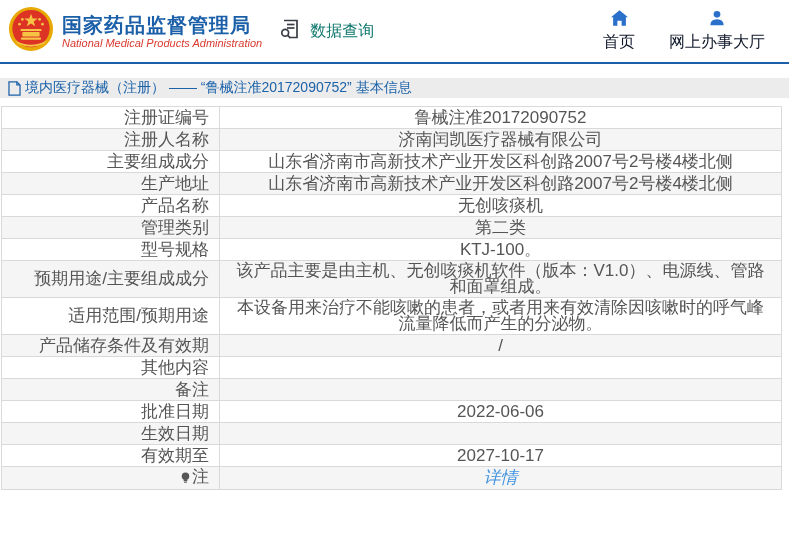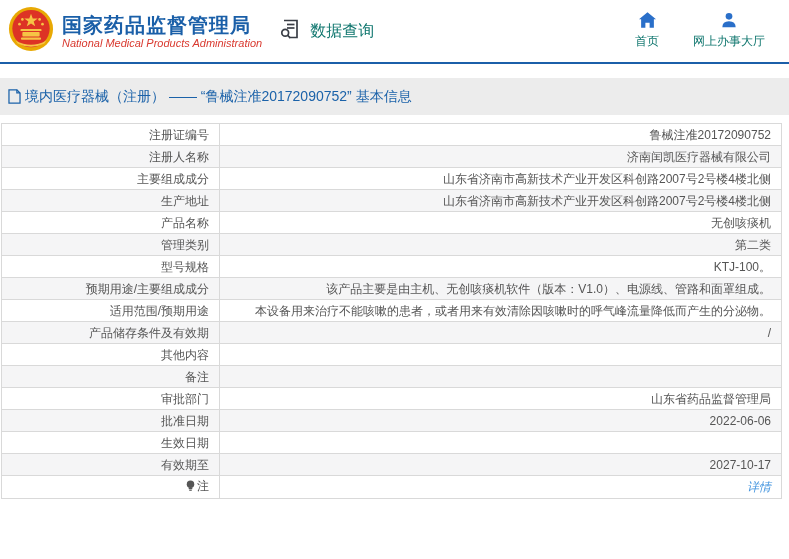--- a/index.html
+++ b/index.html
@@ -27,56 +27,56 @@
   .brand-sub {
     color: #d93a30; font-size: 11px; line-height: 12px; white-space: nowrap; font-style: italic;
   }
   .data-query {
     margin-left: 16px; display: flex; align-items: center; gap: 8px;
     color: #0f766e; font-size: 16px; cursor: pointer; white-space: nowrap;
   }
   .nav { margin-left: auto; display: flex; gap: 34px; }
   .nav-item {
     display: flex; flex-direction: column; align-items: center; gap: 2px;
-    color: #0f766e; font-size: 12px; cursor: pointer; white-space: nowrap;
+    color: #0f172a; font-size: 16px; cursor: pointer; white-space: nowrap;
   }
   
   .strip {
     margin-top: 14px;
-    height: 37px;
+    height: 20px;
     background: #ececec;
     display: flex; align-items: center;
     padding-left: 8px;
     color: #1b62a9; font-size: 14px;
   }
   .strip .doc-ico { margin-right: 4px; display: inline-flex; }
   
   .info-table {
     margin: 8px 7px 0 1px;
     width: 781px;
     border-collapse: collapse;
-    font-size: 12px;
+    font-size: 17px;
     color: #555;
     table-layout: fixed;
   }
   .info-table td {
     border: 1px solid #d9d9d9;
     height: 22px;
     padding: 2px 10px;
     line-height: 16px;
   }
   .info-table tr:nth-child(even) td { background: #f5f5f6; }
   .info-table tr:nth-child(odd) td { background: #ffffff; }
   td.label-cell {
     width: 218px;
     text-align: right;
     color: #555;
     white-space: nowrap;
   }
-  td.value-cell { text-align: right; }
+  td.value-cell { text-align: center; }
   .value-cell a { color: #4193de; text-decoration: none; cursor: pointer; font-style: italic; }
   .bulb { display: inline-block; vertical-align: -2px; margin-right: 2px; }
 </style>
 </head>
 <body>
 
 <div class="header">
   <span>
     <svg class="emblem" viewBox="0 0 48 48">
       <circle cx="24" cy="24" r="23" fill="#e8a904"></circle>
@@ -185,24 +185,20 @@
       </tr>
       <tr>
         <td class="label-cell">其他内容</td>
         <td class="value-cell"></td>
       </tr>
       <tr>
         <td class="label-cell">备注</td>
         <td class="value-cell"></td>
       </tr>
       <tr>
-        <td class="label-cell">审批部门</td>
-        <td class="value-cell">山东省药品监督管理局</td>
-      </tr>
-      <tr>
         <td class="label-cell">批准日期</td>
         <td class="value-cell">2022-06-06</td>
       </tr>
       <tr>
         <td class="label-cell">生效日期</td>
         <td class="value-cell"></td>
       </tr>
       <tr>
         <td class="label-cell">有效期至</td>
         <td class="value-cell">2027-10-17</td>

